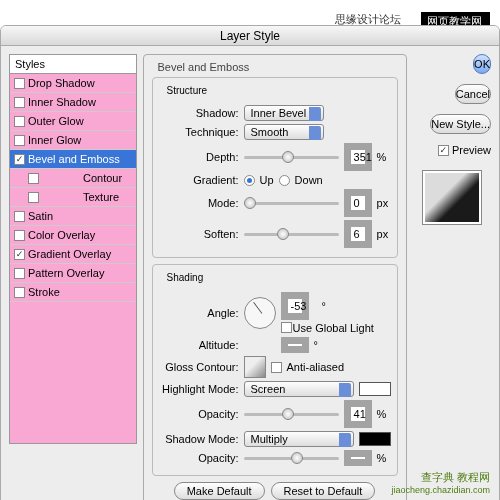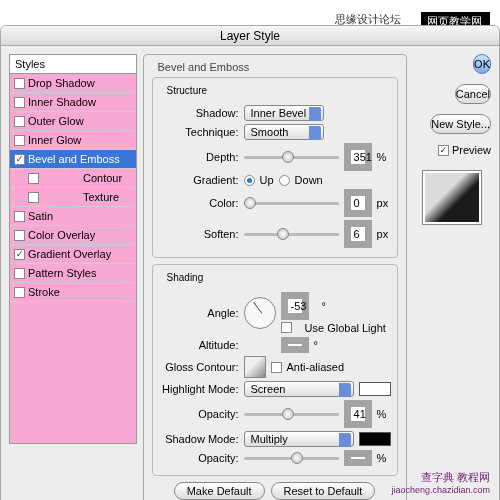--- a/index.html
+++ b/index.html
@@ -1,19 +1,19 @@
 <!DOCTYPE html>
 <html><head>
 <meta charset="utf-8">
 <style>
 * { box-sizing: border-box; font-family: "Lucida Grande", Arial, sans-serif; font-size: 11px; }
 body { margin: 0; background: #fff; width: 500px; height: 500px; position: relative; }
 .watermarks { position: absolute; top: 12px; right: 10px; font-size: 12px; color: #333; display: flex; gap: 20px; }
 .watermarks .wm-dark { background: #000; color: #fff; padding: 2px 6px; font-size: 10px; }
-.footer-wm { position: absolute; bottom: 5px; right: 10px; font-size: 12px; color: #701a75; text-align: right; }
+.footer-wm { position: absolute; bottom: 5px; right: 10px; font-size: 12px; color: #4d7c0f; text-align: right; }
 .dialog { position: absolute; top: 25px; left: 0; width: 500px; background: #ededed; border: 1px solid #aaa; border-radius: 6px 6px 0 0; overflow: hidden; }
 .titlebar { height: 20px; background: linear-gradient(#f7f7f7, #d9d9d9); border-bottom: 1px solid #aaa; text-align: center; line-height: 20px; font-size: 12px; }
 .content { display: flex; padding: 8px; gap: 6px; }
 .left { width: 130px; }
 .styles-header { background: #fff; border: 1px solid #999; padding: 3px 5px; font-size: 11px; }
 .styles-sub { background: #fff; border: 1px solid #999; border-top: none; padding: 3px 5px; }
 .styles-list { background: #f9a8d4; border: 1px solid #999; border-top: none; height: 370px; }
 .style-item { padding: 3px 4px; border-bottom: 1px solid #ccc; display: flex; align-items: center; gap: 3px; }
 .style-item.selected { background: #3875d7; color: #fff; }
 .style-item.indent { padding-left: 18px; gap: 44px; }
@@ -100,21 +100,21 @@
           <div class="style-item">
             <span class="cb"></span>
             <span>Color Overlay</span>
           </div>
           <div class="style-item">
             <span class="cb checked"></span>
             <span>Gradient Overlay</span>
           </div>
           <div class="style-item">
             <span class="cb"></span>
-            <span>Pattern Styles</span>
+            <span>Pattern Overlay</span>
           </div>
           <div class="style-item">
             <span class="cb"></span>
             <span>Stroke</span>
           </div>
         </div>
     </div>
 
     <div class="middle">
       <div class="fieldset">
@@ -139,21 +139,21 @@
             <div class="unit">%</div>
           </div>
           <div class="row">
             <label>Gradient:</label>
             <span class="radio on"></span>
             <span>Up</span>
             <span class="radio"></span>
             <span>Down</span>
           </div>
           <div class="row">
-            <label>Color:</label>
+            <label>Mode:</label>
             <div class="slider">
                 <div class="thumb" style="left:0%"></div>
               </div>
             <div class="num">0</div>
             <div class="unit">px</div>
           </div>
           <div class="row">
             <label>Soften:</label>
             <div class="slider">
                 <div class="thumb" style="left:35%"></div>
@@ -166,21 +166,21 @@
         <div class="subset">
           <div class="subset-title">Shading</div>
           <div class="row">
             <label>Angle:</label>
             <div class="angle-wheel"></div>
             <div>
               <div style="display:flex;gap:13px;align-items:center">
                 <div class="num">-53</div>
                 <span>°</span>
               </div>
-              <div style="display:flex;gap:13px;align-items:flex-start;margin-top:2px">
+              <div style="display:flex;gap:1px;align-items:flex-start;margin-top:2px">
                 <span class="cb"></span>
                 <span>Use Global Light</span>
               </div>
             </div>
           </div>
           <div class="row">
             <label>Altitude:</label>
             <div style="width:32px"></div>
             <div class="num"></div>
             <span>°</span>

